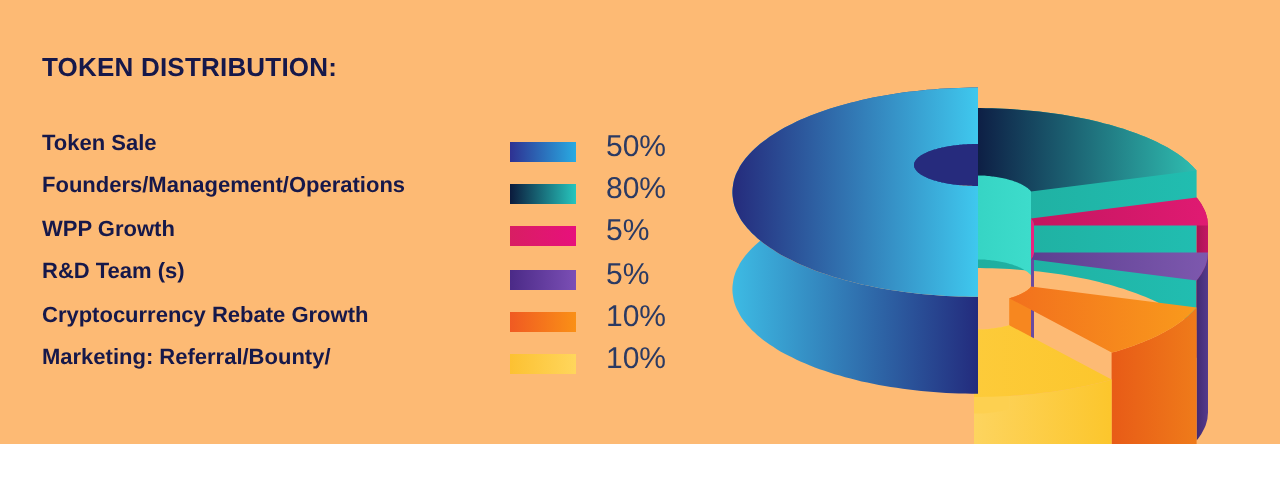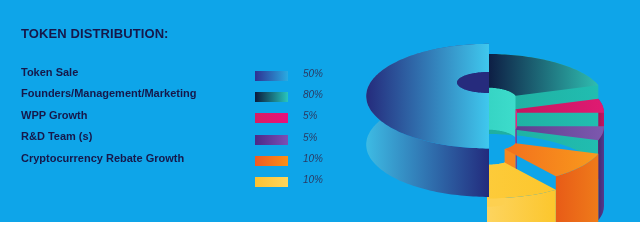--- a/index.html
+++ b/index.html
@@ -1,59 +1,59 @@
 <!DOCTYPE html>
 <html><head>
 <meta charset="utf-8">
 <style>
 html,body{margin:0;padding:0;background:#fff;}
 body{width:640px;height:222px;overflow:hidden;font-family:"Liberation Sans",sans-serif;
      -webkit-font-smoothing:antialiased;}
-.page{position:relative;width:640px;height:222px;background:#0ea5e9;}
+.page{position:relative;width:640px;height:222px;background:#fdba74;}
 .title{position:absolute;left:21px;top:26px;font-size:13px;font-weight:bold;color:#16184a;letter-spacing:.1px;}
 .legend{position:absolute;left:21px;top:66px;}
 .row{position:relative;height:21.4px;}
 .lab{position:absolute;left:0;top:0;font-size:11px;font-weight:bold;color:#16184a;white-space:nowrap;line-height:13px;}
 .sw{position:absolute;left:234px;top:4.5px;width:33px;height:10px;}
-.pct{position:absolute;left:282px;top:0.5px;font-size:10px;color:#2b3a63;line-height:13px;font-style:italic;}
+.pct{position:absolute;left:282px;top:0.5px;font-size:15px;color:#2b3a63;line-height:13px;}
 .pie{position:absolute;left:0;top:0;}
 </style>
 </head>
 <body>
 
 <div class="page">
   <div class="title">TOKEN DISTRIBUTION:</div>
   <div class="legend">
       <div class="row">
         <div class="lab"><span>Token Sale</span></div>
         <div class="sw" style="background:linear-gradient(90deg,#2e3192,#29abe2)"></div>
         <div class="pct">50%</div>
       </div>
       <div class="row">
-        <div class="lab"><span>Founders/Management/Marketing</span></div>
+        <div class="lab"><span>Founders/Management/Operations</span></div>
         <div class="sw" style="background:linear-gradient(90deg,#0b1a3c,#27c6bd)"></div>
         <div class="pct">80%</div>
       </div>
       <div class="row">
         <div class="lab"><span>WPP Growth</span></div>
         <div class="sw" style="background:linear-gradient(90deg,#d81e63,#e8107c)"></div>
         <div class="pct">5%</div>
       </div>
       <div class="row">
         <div class="lab"><span>R&amp;D Team (s)</span></div>
         <div class="sw" style="background:linear-gradient(90deg,#4b2a87,#7b4fb5)"></div>
         <div class="pct">5%</div>
       </div>
       <div class="row">
         <div class="lab"><span>Cryptocurrency Rebate Growth</span></div>
         <div class="sw" style="background:linear-gradient(90deg,#f05a22,#fa9016)"></div>
         <div class="pct">10%</div>
       </div>
       <div class="row">
-        <div class="lab"><br></div>
+        <div class="lab"><span>Marketing: Referral/Bounty/</span><br></div>
         <div class="sw" style="background:linear-gradient(90deg,#fcc132,#ffd65c)"></div>
         <div class="pct">10%</div>
       </div>
     </div>
   <svg class="pie" width="640" height="222" viewBox="0 0 640 222">
     <defs>
       <linearGradient id="gTealT" x1="0" y1="0" x2="1" y2="0">
         <stop offset="0" stop-color="#0d1c43"></stop>
           <stop offset="1" stop-color="#2fbdb0"></stop>
       </linearGradient>

